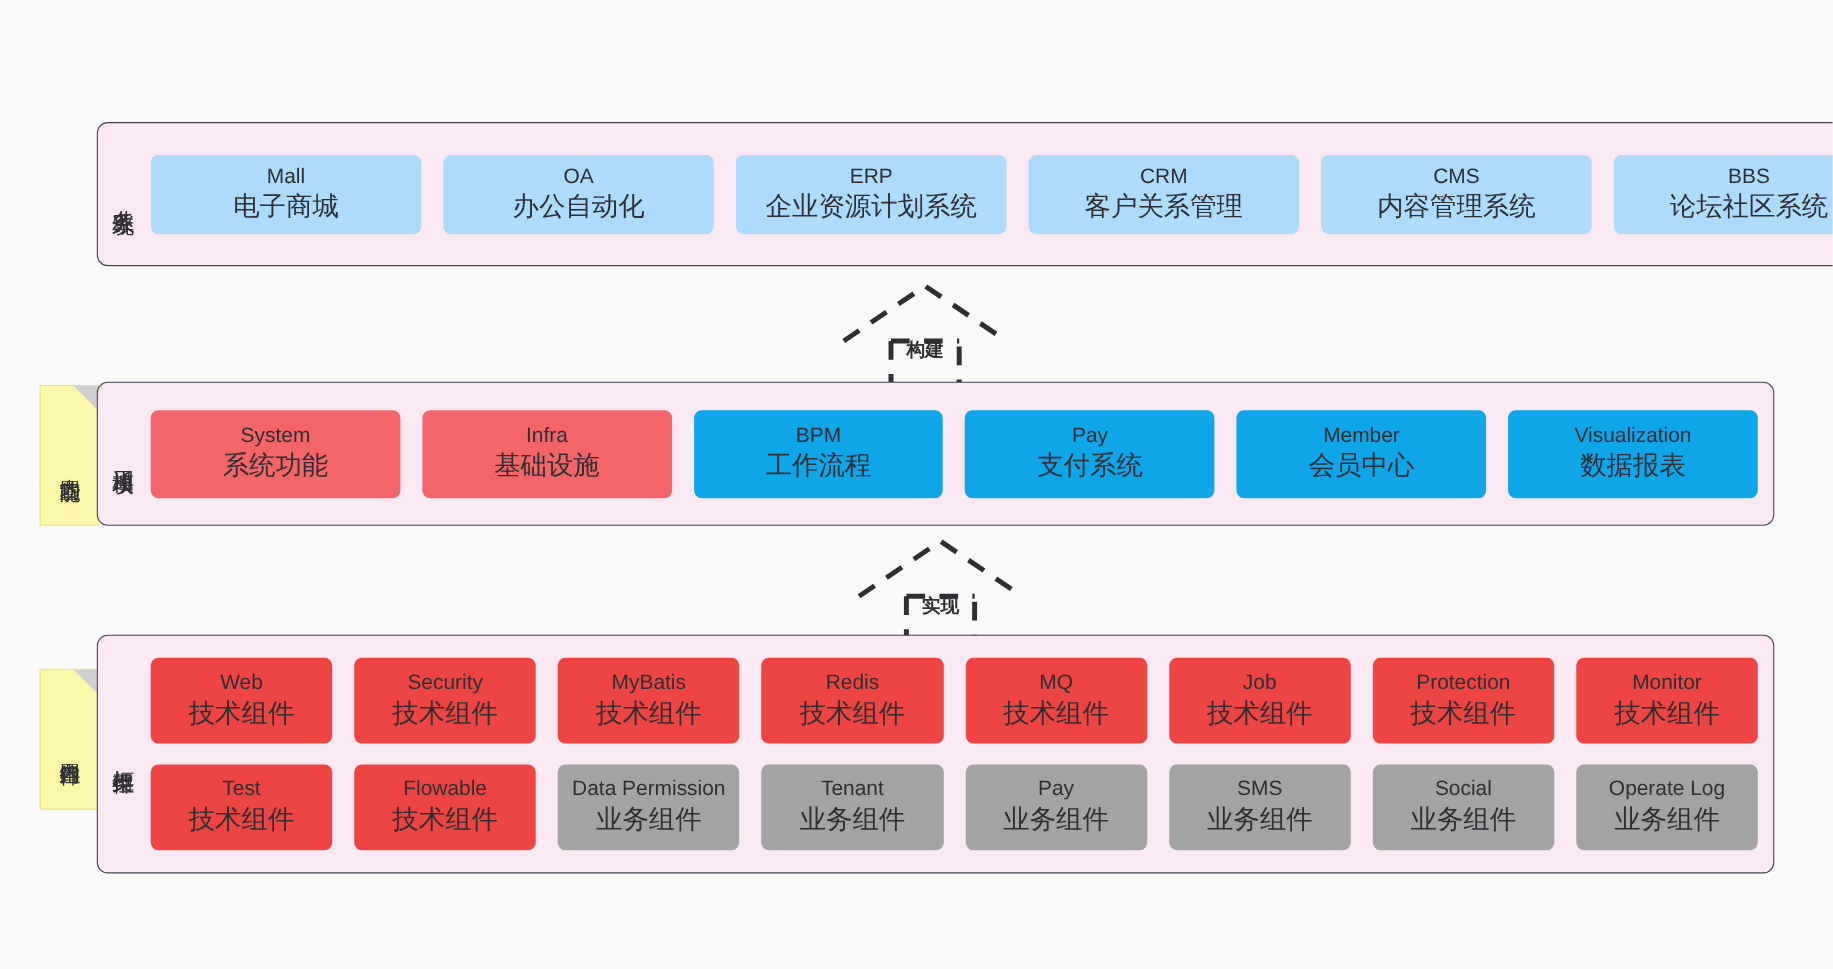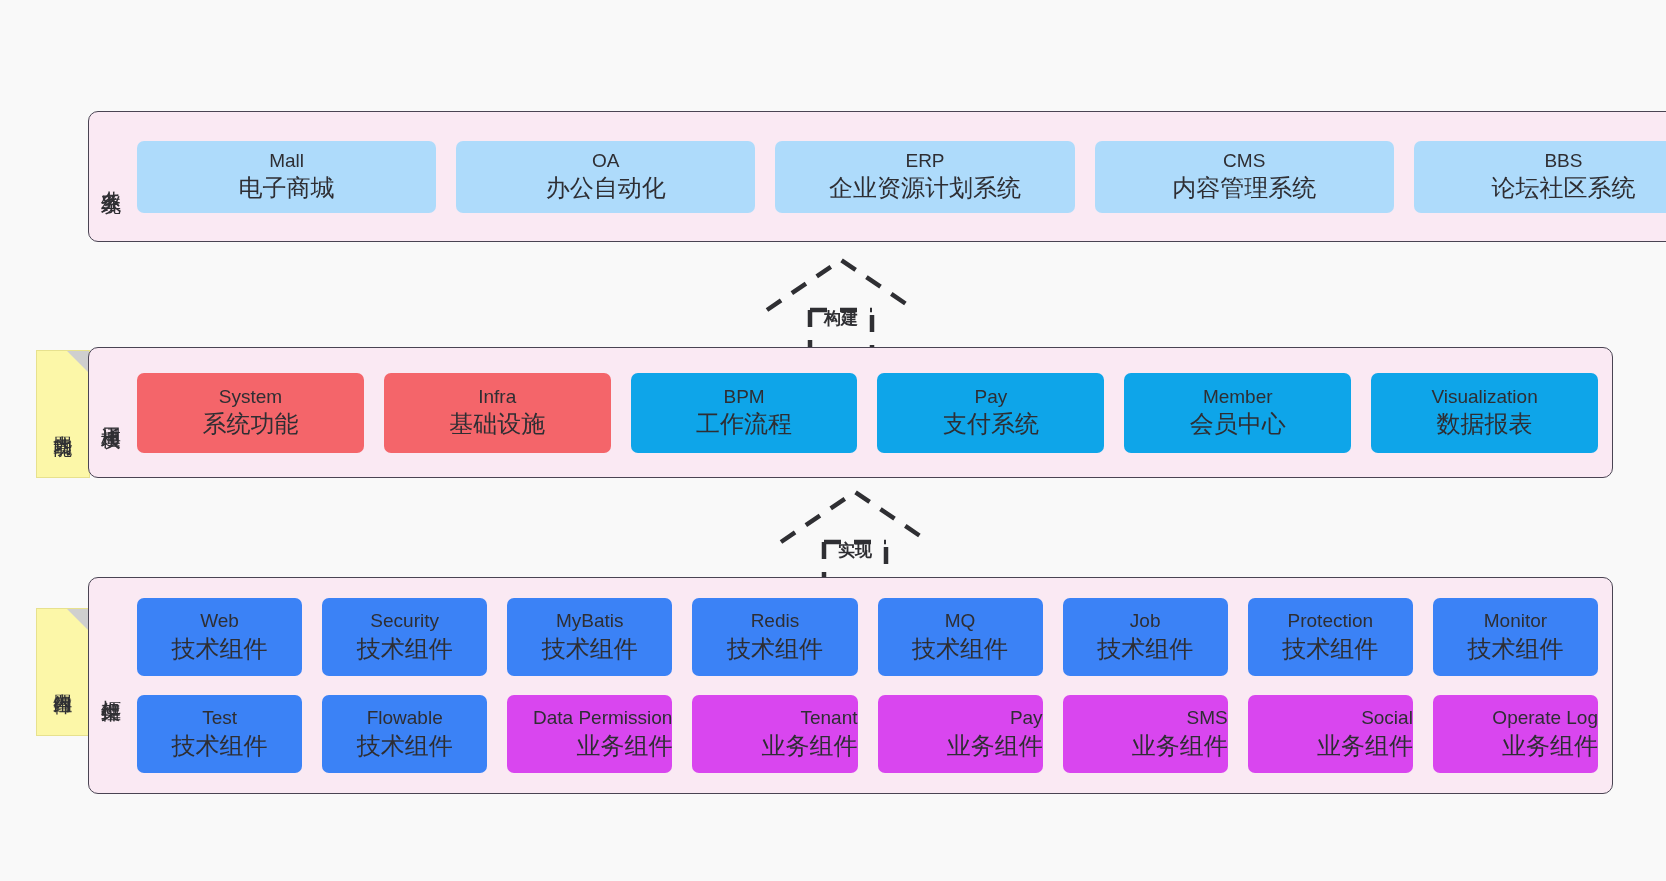--- a/index.html
+++ b/index.html
@@ -63,22 +63,22 @@
     line-height:1.28;
     color:#2e2e33;
   }
   .cell .en{font-size:19px;}
   .cell .cn{font-size:24px;}
 
   
   .c-blue        {background:#aedbfb;}
   .c-red         {background:#f4656a;}
   .c-pink        {background:#0ea5e9;}
-  .c-green       {background:#3b82f6;}
-  .c-lightgreen  {background:#d946ef;align-items:flex-end;}
+  .c-green       {background:#ef4444;}
+  .c-lightgreen  {background:#a3a3a3;}
 
   
   #layer-business{left:88px;top:111px;width:1640px;height:131px;}
   #layer-business .cell{height:72px;}
 
   #layer-common{left:88px;top:347px;width:1525px;height:131px;}
   #layer-common .cell{height:80px;text-align:right;}
 
   #layer-framework{left:88px;top:577px;width:1525px;height:217px;}
   #layer-framework .cell{height:78px;}
@@ -148,20 +148,24 @@
         </div>
         <div class="cell c-blue">
           <span class="en">OA</span>
           <span class="cn">办公自动化</span>
         </div>
         <div class="cell c-blue">
           <span class="en">ERP</span>
           <span class="cn">企业资源计划系统</span>
         </div>
         <div class="cell c-blue">
+          <span class="en">CRM</span>
+          <span class="cn">客户关系管理</span>
+        </div>
+        <div class="cell c-blue">
           <span class="en">CMS</span>
           <span class="cn">内容管理系统</span>
         </div>
         <div class="cell c-blue">
           <span class="en">BBS</span>
           <span class="cn">论坛社区系统</span>
         </div>
       </div>
     </div>
   </div>

